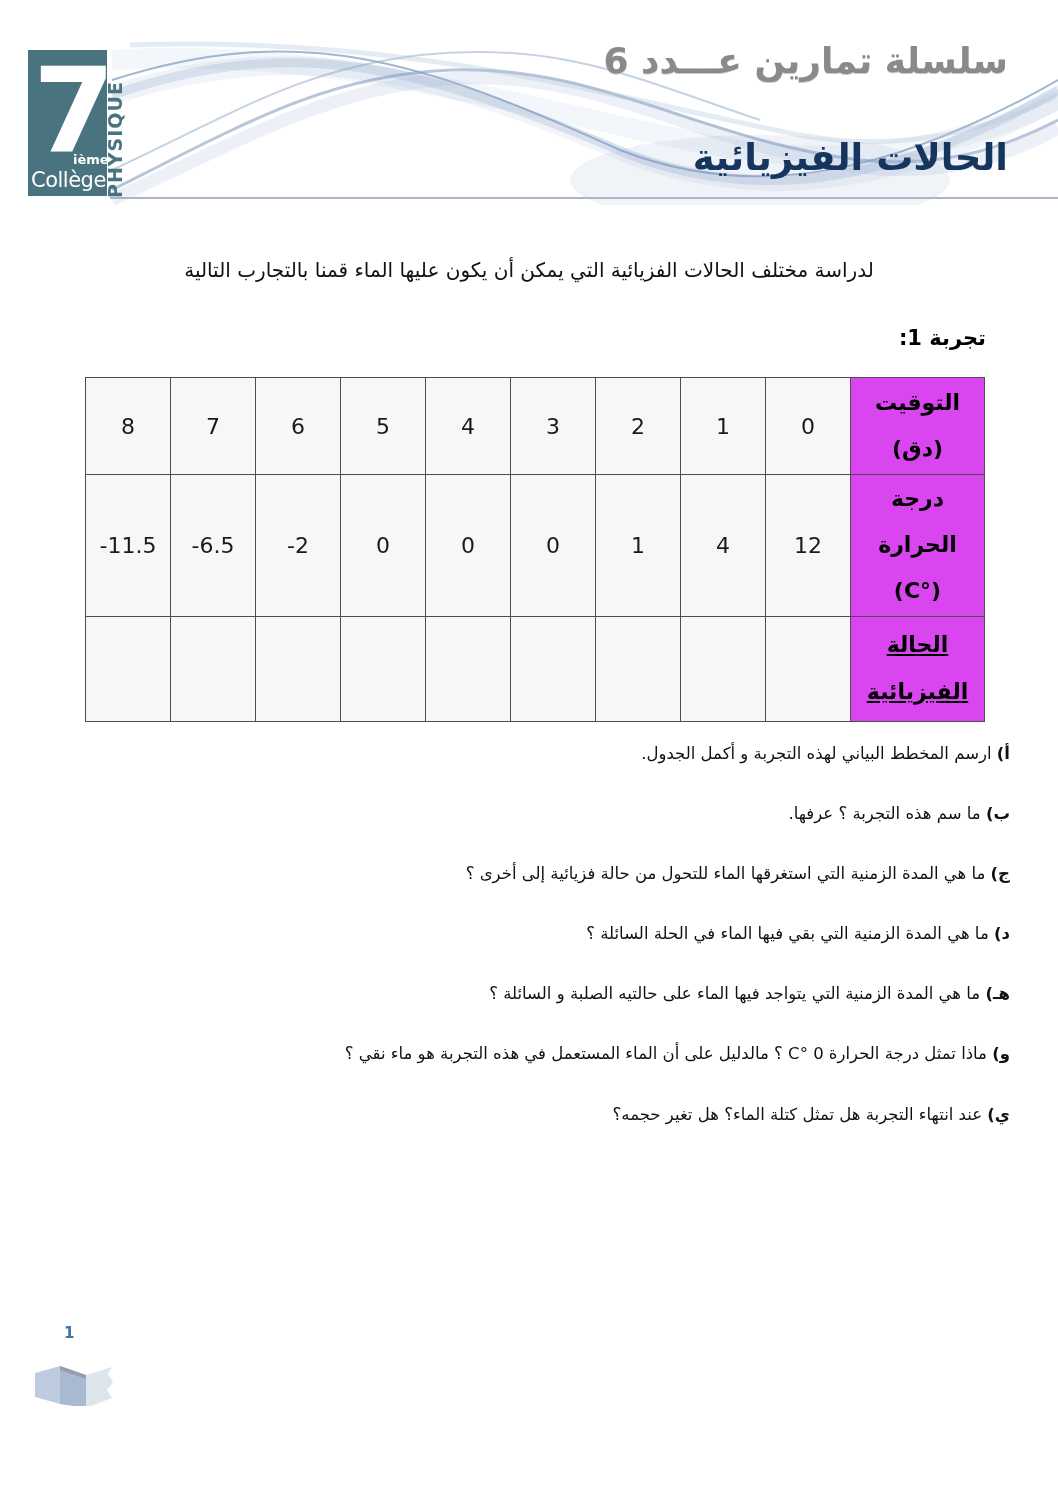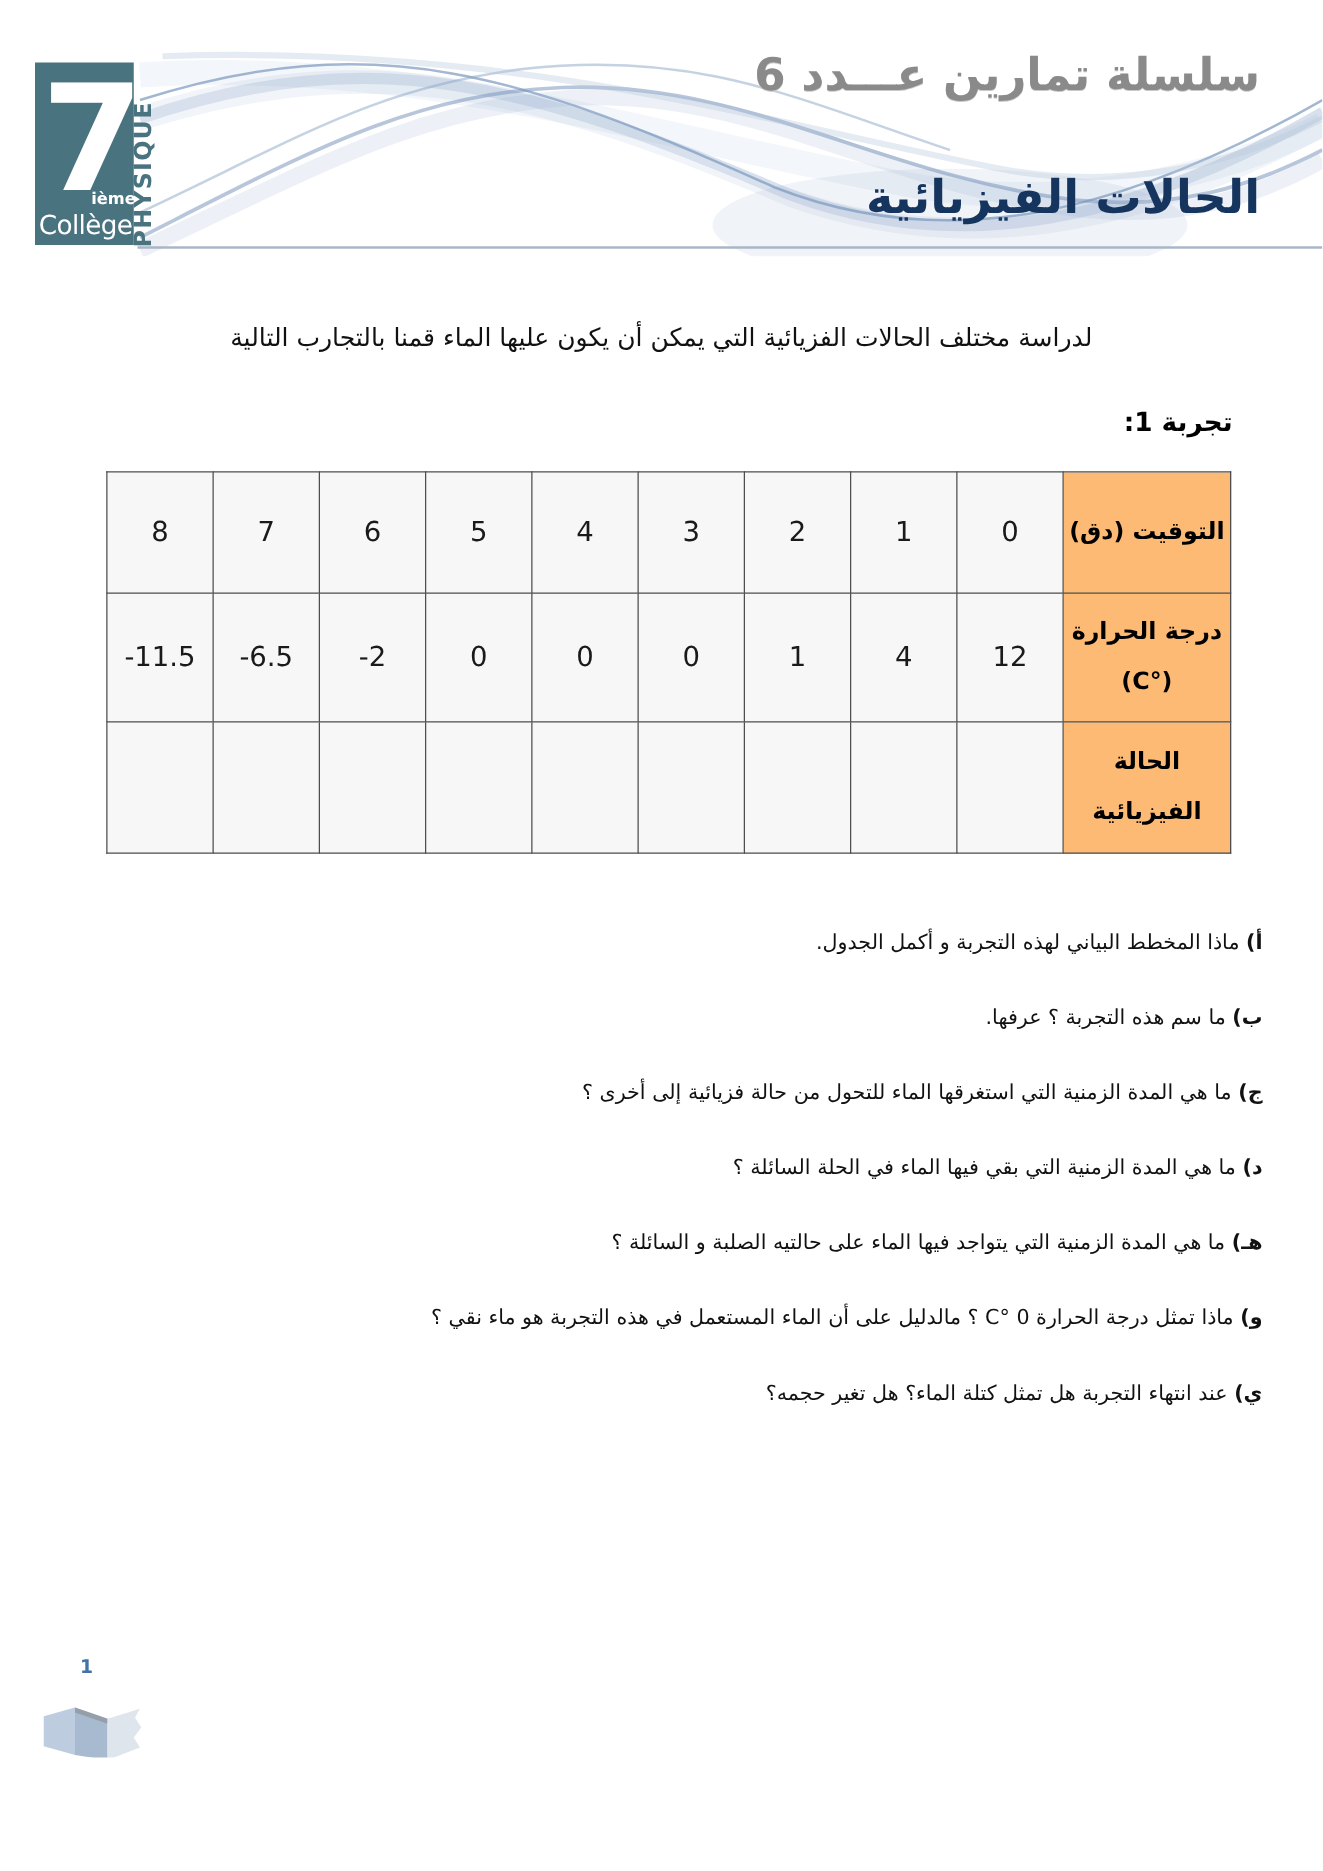--- a/index.html
+++ b/index.html
@@ -67,31 +67,31 @@
   .exp-table {
     position: absolute; right: 73px; top: 377px;
     width: 900px; border-collapse: collapse;
     direction: rtl; table-layout: fixed;
   }
   .exp-table th, .exp-table td {
     border: 1.4px solid #4d4d4d;
     text-align: center; vertical-align: middle;
   }
   .exp-table th {
-    width: 131px; background: #fdba74;
-    font-size: 19px; font-weight: bold; color: #000000;
+    width: 131px; background: #d946ef;
+    font-size: 22px; font-weight: bold; color: #000000;
     white-space: pre-line; line-height: 2.1; margin-top: 20px;
   }
   .exp-table td {
     background: #f7f7f7; direction: ltr;
     font-size: 22px; color: #1a1a1a; font-weight: normal;
   }
   .row-time   { height: 97px; }
   .row-temp   { height: 103px; }
-  .row-state  { height: 105px; }
+  .row-state  { height: 105px; text-decoration: underline; }
 
   
   .questions {
     position: absolute; right: 48px; left: 48px; top: 742px;
     direction: rtl; text-align: right;
   }
   .question { font-size: 16.5px; color: #111111; margin-bottom: 37px; line-height: 1.4; }
   .q-label { font-weight: bold; }
 
   
@@ -172,21 +172,21 @@
       <td></td>
       <td></td>
       <td></td>
     </tr>
   </tbody>
     </table>
 
   <div class="questions">
     <div class="question">
       <span class="q-label">أ)</span>
-      <span>ماذا المخطط البياني لهذه التجربة و أكمل الجدول.</span>
+      <span>ارسم المخطط البياني لهذه التجربة و أكمل الجدول.</span>
     </div>
     <div class="question">
       <span class="q-label">ب)</span>
       <span>ما سم هذه التجربة ؟ عرفها.</span>
     </div>
     <div class="question">
       <span class="q-label">ج)</span>
       <span>ما هي المدة الزمنية التي استغرقها الماء للتحول من حالة فزيائية إلى أخرى ؟</span>
     </div>
     <div class="question">

